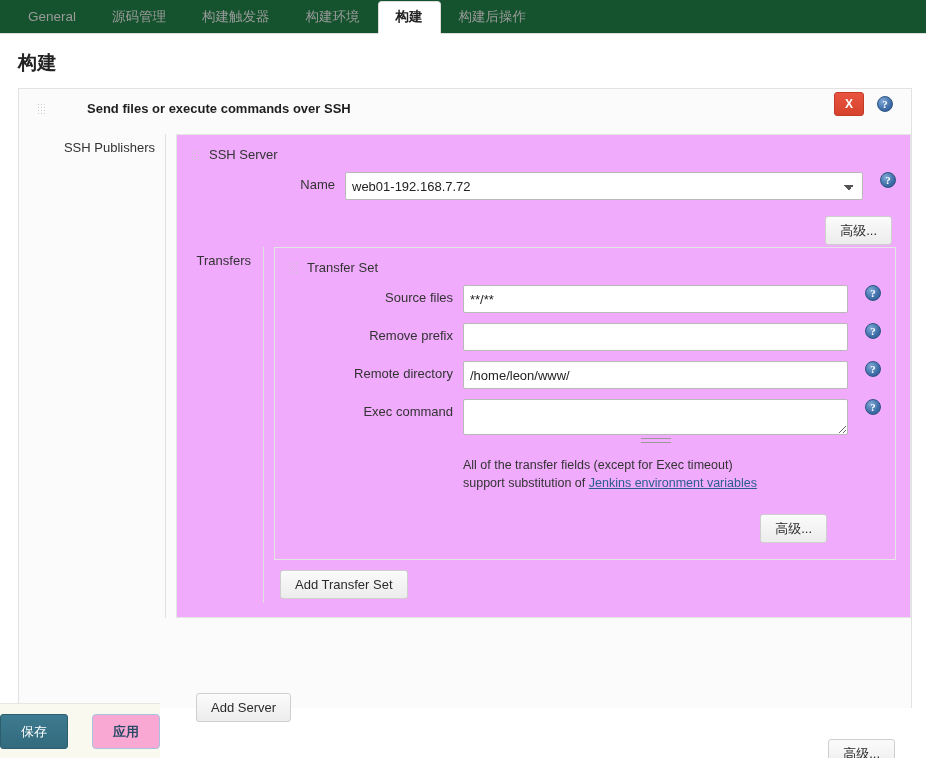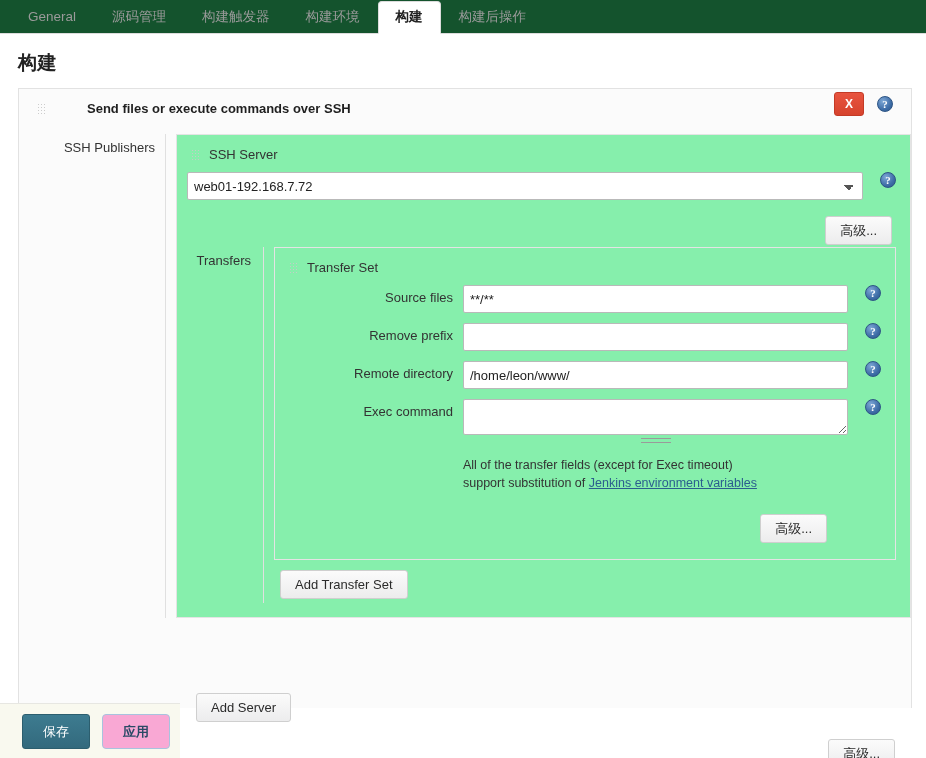--- a/index.html
+++ b/index.html
@@ -137,21 +137,21 @@
     flex: 1 1 auto;
     border-left: 1px solid #e0e0e0;
     padding: 0 0 0 10px;
     min-height: 10px;
   }
 
   .ssh-publishers-row { padding-top: 8px; }
 
   
   .box {
-    background: #86efac;
+    background: #f0abfc;
     border: 1px solid #e4e4e4;
     padding: 10px 14px 14px 10px;
   }
   .box-title {
     display: flex;
     align-items: center;
     font-size: 13px;
     color: #333333;
     padding: 2px 0 10px 4px;
   }
@@ -290,29 +290,29 @@
   .bottom-adv {
     position: absolute;
     right: 16px;
     bottom: -60px;
   }
 
   
   .savebar {
     position: absolute;
     left: 0; bottom: 0;
-    width: 180px;
+    width: 160px;
     height: 55px;
     background: #f9f9ef;
     border-top: 1px solid #e7e7e2;
     display: flex;
     align-items: center;
     gap: 12px;
-    padding-left: 22px;
     z-index: 10;
+    justify-content: space-between;
   }
   .btn-save {
     background: linear-gradient(#3d7b90, #336a7d);
     border: 1px solid #2c5e6e;
     border-radius: 3px;
     color: #ffffff;
     font-size: 13px;
     padding: 9px 20px;
     cursor: pointer;
     line-height: 15px;
@@ -359,20 +359,21 @@
     <div class="label-col">SSH Publishers</div>
     <div class="content-col">
 
       <div class="box">
         <div class="box-title">
           <span class="grip"></span>
           <span>SSH Server</span>
         </div>
 
         <div class="field">
+          <div class="field-label">Name</div>
           <div class="field-ctl">
             <div class="ctl-wrap">
               <select class="sel">
                 <option>web01-192.168.7.72</option>
               </select>
             </div>
             <div class="help-icon">?</div>
           </div>
         </div>
 

